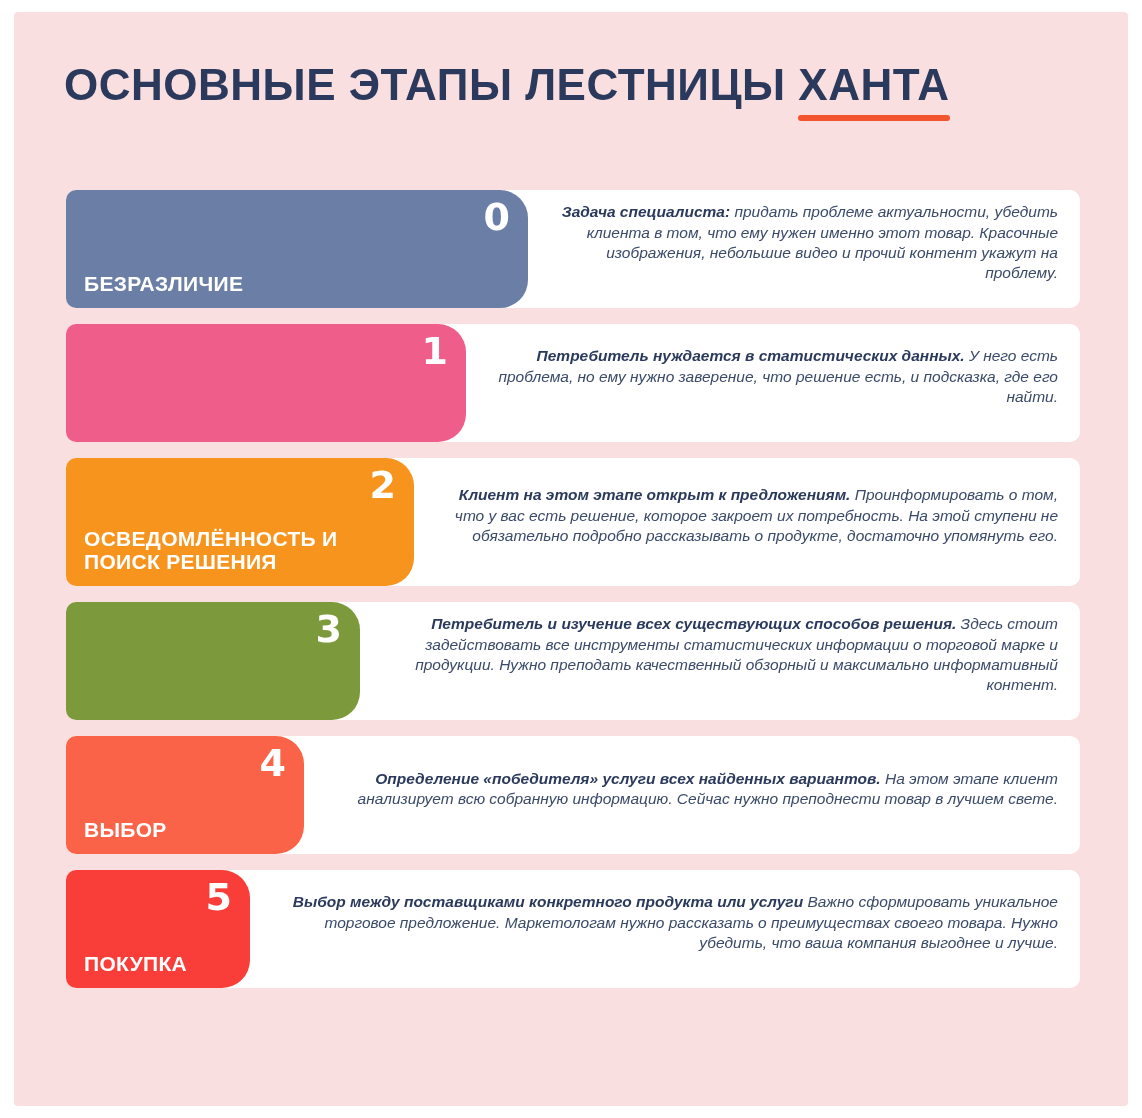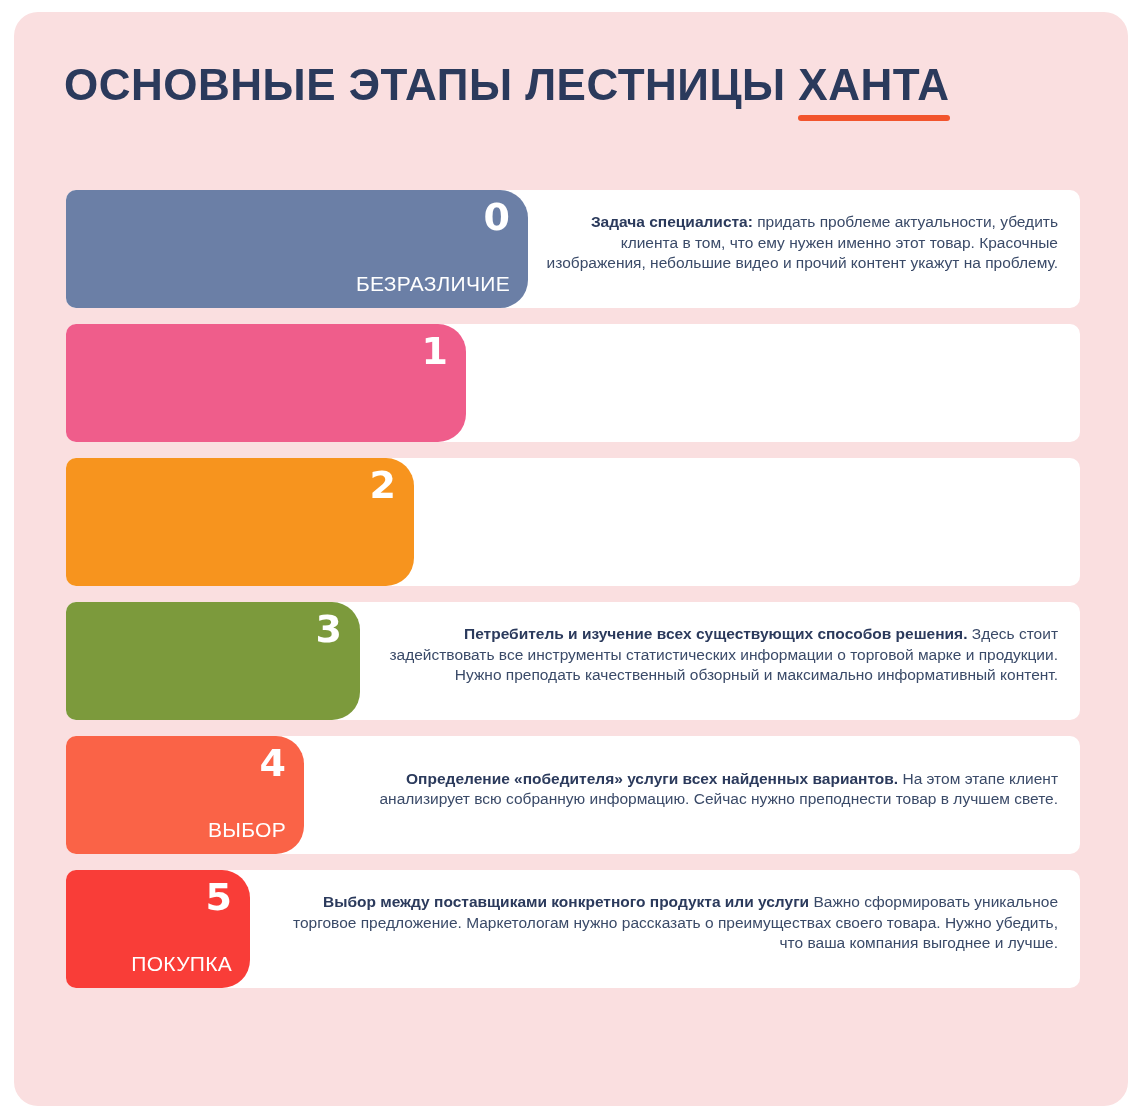--- a/index.html
+++ b/index.html
@@ -13,21 +13,21 @@
     font-family: "Liberation Sans", sans-serif;
     overflow: hidden;
   }
   .poster {
     position: absolute;
     left: 14px;
     top: 12px;
     width: 1114px;
     height: 1094px;
     background: #fadfe0;
-    border-radius: 24px;
+    border-radius: 4px;
     box-sizing: border-box;
   }
   .title {
     position: absolute;
     left: 50px;
     top: 48px;
     width: 1020px;
     font-size: 44px;
     font-weight: bold;
     letter-spacing: 0.5px;
@@ -79,37 +79,38 @@
   }
   .stage .num {
     text-align: right;
     font-size: 38px;
     font-weight: bold;
     line-height: 1.05;
     font-family: "DejaVu Sans", sans-serif;
   }
   .stage .label {
     font-size: 21px;
-    font-weight: normal;
+    font-weight: bold;
     line-height: 1.12;
     letter-spacing: 0.3px;
-    text-align: right;
+    text-align: left;
   }
 
   .text {
     flex: 1 1 auto;
     box-sizing: border-box;
     padding: 2px 22px 14px 18px;
     color: #3a4a68;
     font-size: 15.5px;
     line-height: 1.32;
     text-align: right;
     display: flex;
     flex-direction: column;
     justify-content: center;
+    font-style: italic;
   }
   .text .lead {
     font-weight: bold;
     color: #2b3a5c;
   }
   .text p {
     margin: 0;
   }
 </style>
 </head>
@@ -130,25 +131,32 @@
       </div>
       <div class="text">
         <p><span class="lead">Задача специалиста:</span><span> придать проблеме актуальности, убедить клиента в том, что ему нужен именно этот товар. Красочные изображения, небольшие видео и прочий контент укажут на проблему.</span></p>
       </div>
     </div>
 
     <div class="row" style="min-height: 118px;">
       <div class="stage" style="background: rgb(239, 93, 139); width: 400px; min-height: 118px;">
         <div class="num">1</div>
       </div>
+      <div class="text">
+        <p><span class="lead">Петребитель нуждается в статистических данных.</span><span> У него есть проблема, но ему нужно заверение, что решение есть, и подсказка, где его найти.</span></p>
+      </div>
     </div>
 
     <div class="row" style="min-height: 128px;">
       <div class="stage" style="background: rgb(247, 148, 30); width: 348px; min-height: 128px;">
         <div class="num">2</div>
+        <div class="label">ОСВЕДОМЛЁННОСТЬ И ПОИСК РЕШЕНИЯ</div>
+      </div>
+      <div class="text">
+        <p><span class="lead">Клиент на этом этапе открыт к предложениям.</span><span> Проинформировать о том, что у вас есть решение, которое закроет их потребность. На этой ступени не обязательно подробно рассказывать о продукте, достаточно упомянуть его.</span></p>
       </div>
     </div>
 
     <div class="row" style="min-height: 118px;">
       <div class="stage" style="background: rgb(124, 154, 60); width: 294px; min-height: 118px;">
         <div class="num">3</div>
       </div>
       <div class="text">
         <p><span class="lead">Петребитель и изучение всех существующих способов решения.</span><span> Здесь стоит задействовать все инструменты статистических информации о торговой марке и продукции. Нужно преподать качественный обзорный и максимально информативный контент.</span></p>
       </div>

